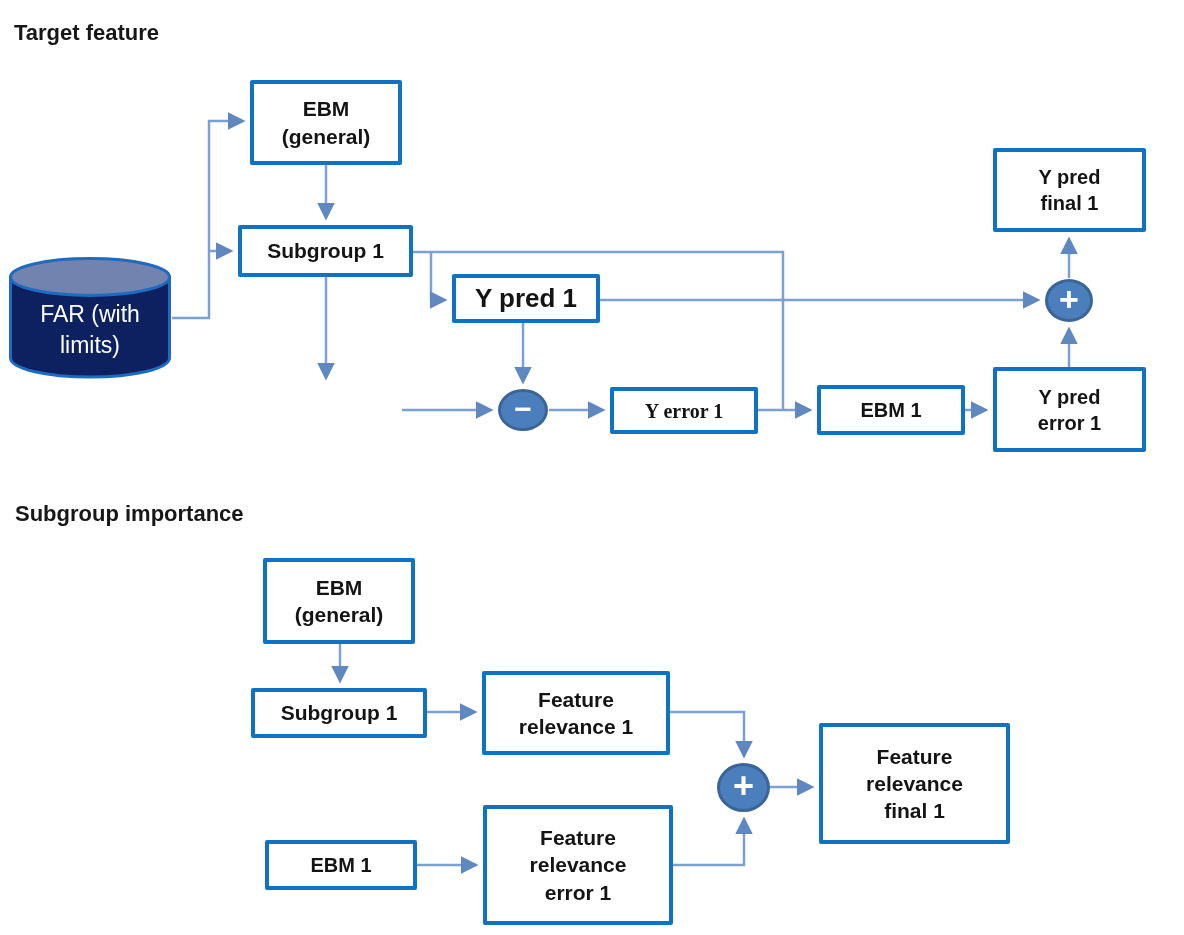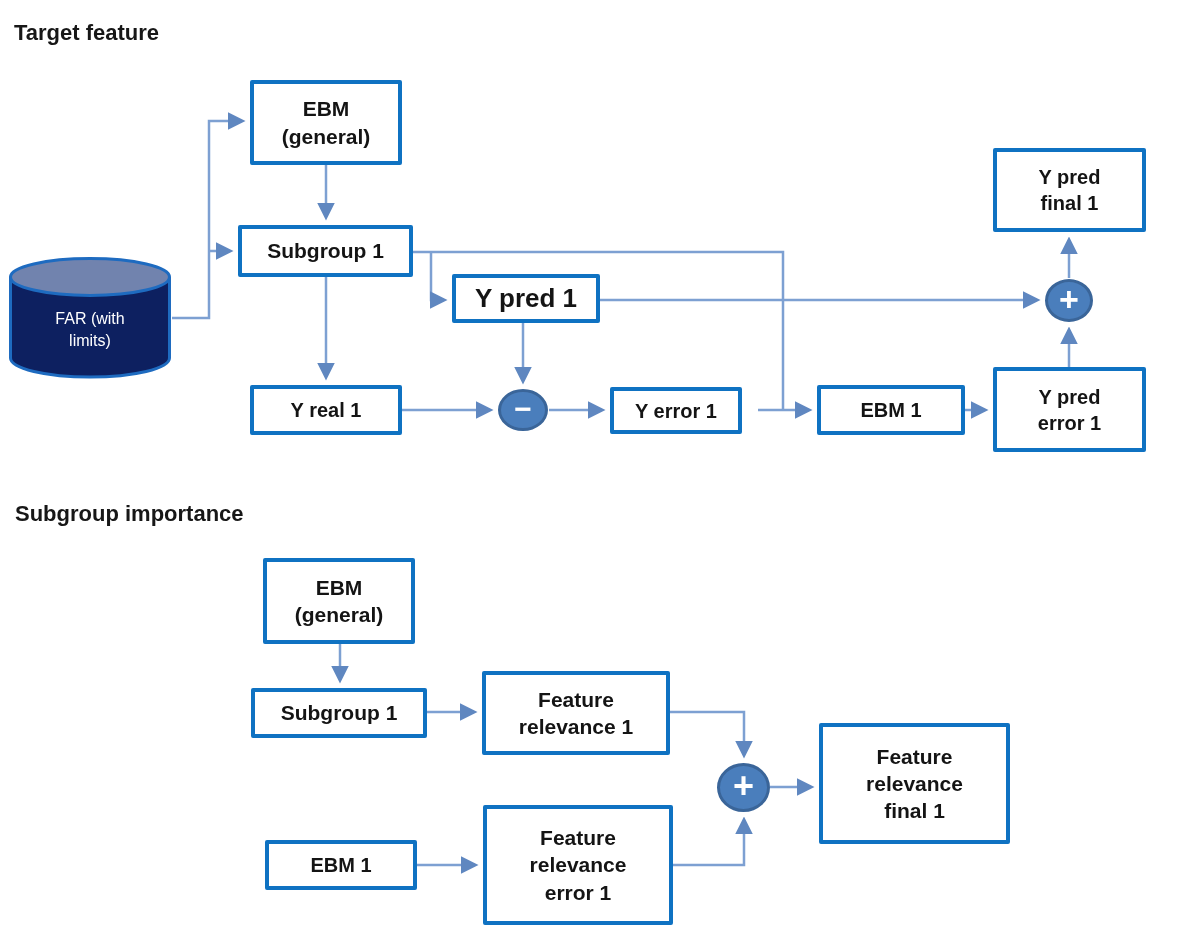--- a/index.html
+++ b/index.html
@@ -59,21 +59,21 @@
     line-height: 1;
     z-index: 1;
     padding-bottom: 3px;
   }
 
   
   #n-ebm-general   { left: 250px; top: 80px;  width: 152px; height: 85px; font-size: 21px; }
   #n-subgroup      { left: 238px; top: 225px; width: 175px; height: 52px; font-size: 21px; }
   #n-ypred         { left: 452px; top: 274px; width: 148px; height: 49px; font-size: 26px; }
   #n-yreal         { left: 250px; top: 385px; width: 152px; height: 50px; font-size: 20px; }
-  #n-yerror        { left: 610px; top: 387px; width: 132px; height: 47px; font-size: 20px; }
+  #n-yerror        { left: 610px; top: 387px; width: 148px; height: 47px; font-size: 20px; font-family: Liberation Serif, serif; }
   #n-ebm1          { left: 817px; top: 385px; width: 148px; height: 50px; font-size: 20px; }
   #n-ypred-error   { left: 993px; top: 367px; width: 153px; height: 85px; font-size: 20px; }
   #n-ypred-final   { left: 993px; top: 148px; width: 153px; height: 84px; font-size: 20px; }
   #op-minus        { left: 498px; top: 389px; width: 50px; height: 42px; font-size: 30px; }
   #op-plus-top     { left: 1045px; top: 279px; width: 48px; height: 43px; font-size: 34px; }
 
   
   #n-fi-ebm-general { left: 263px; top: 558px; width: 152px; height: 86px; font-size: 21px; }
   #n-fi-subgroup    { left: 251px; top: 688px; width: 176px; height: 50px; font-size: 21px; }
   #n-fi-ebm1        { left: 265px; top: 840px; width: 152px; height: 50px; font-size: 20px; }
@@ -92,21 +92,21 @@
   #n-far svg { position: absolute; left: 0; top: 0; }
   .cyl-label {
     position: absolute;
     left: 0; top: 28px;
     width: 164px; height: 92px;
     display: flex;
     align-items: center;
     justify-content: center;
     text-align: center;
     color: #ffffff;
-    font-size: 16px;
+    font-size: 23px;
     font-weight: 400;
     white-space: pre-line;
     line-height: 1.35;
   }
   .conn { stroke: #7da0d2; stroke-width: 2.5; fill: none; }
 </style>
 </head>
 <body>
 
 <div class="diagram">
@@ -150,21 +150,20 @@
       <ellipse cx="82" cy="21" rx="79.5" ry="18.5" fill="#7183ae" stroke="#1e6bc0" stroke-width="3"></ellipse>
     </svg>
     <div class="cyl-label">FAR (with
 limits)</div>
   </div>
 
   <div class="node" id="n-ebm-general">EBM
 (general)</div>
   <div class="node" id="n-subgroup">Subgroup 1</div>
   <div class="node" id="n-ypred">Y pred 1</div>
-  <div class="node" id="n-yreal">Y real 1</div>
   <div class="node" id="n-yerror">Y error 1</div>
   <div class="node" id="n-ebm1">EBM 1</div>
   <div class="node" id="n-ypred-error">Y pred
 error 1</div>
   <div class="node" id="n-ypred-final">Y pred
 final 1</div>
   <div class="op" id="op-minus">−</div>
   <div class="op" id="op-plus-top">+</div>
 
   <div class="node" id="n-fi-ebm-general">EBM

